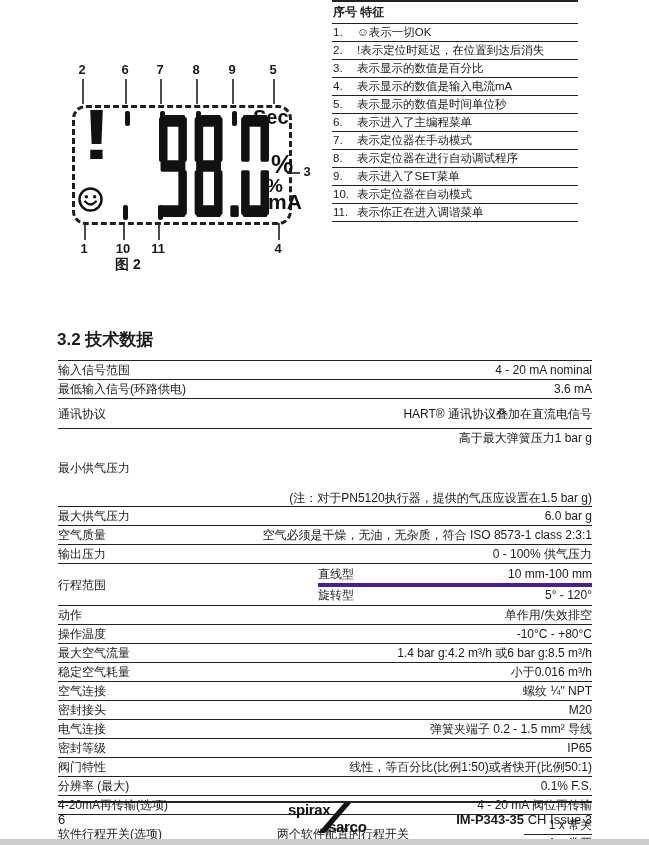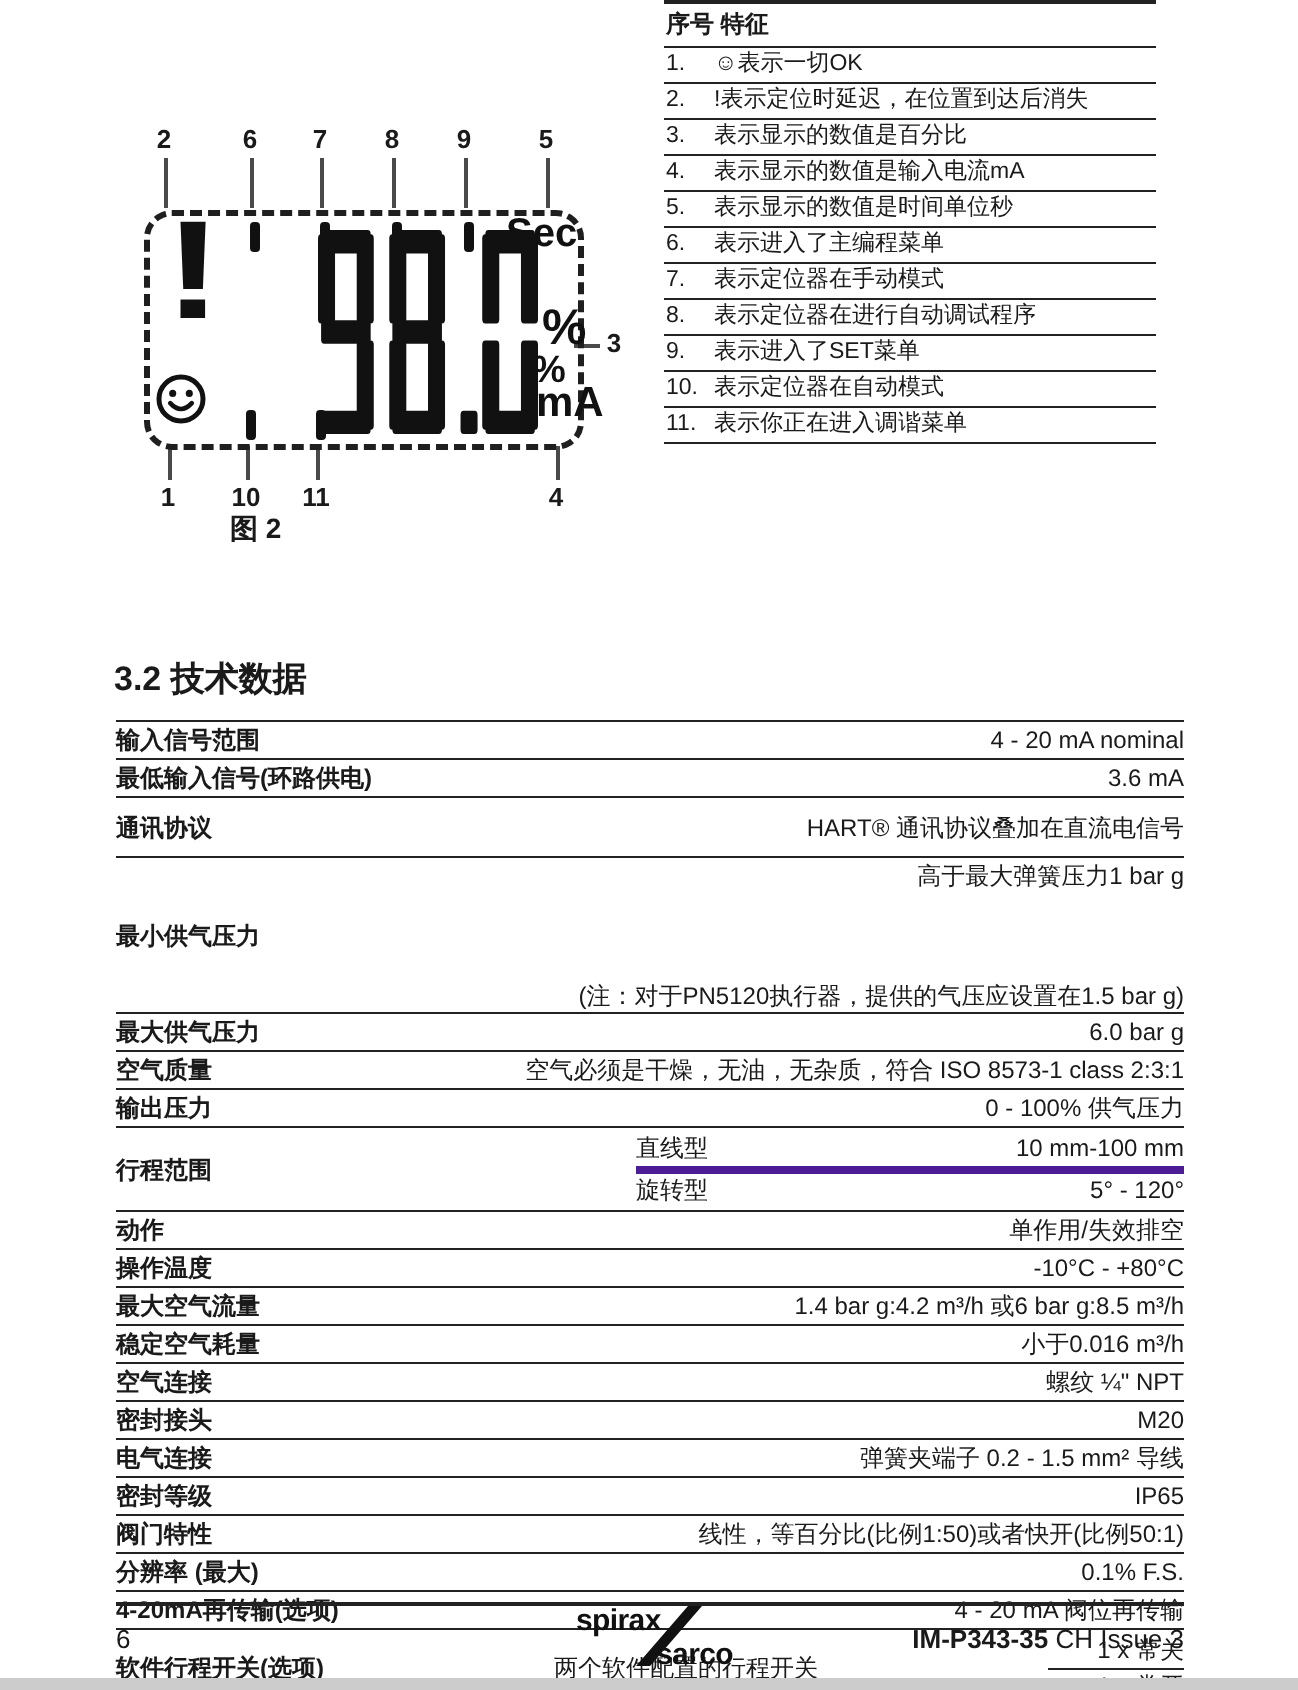--- a/index.html
+++ b/index.html
@@ -33,21 +33,21 @@
   .legend-row { display:flex; border-bottom:1.2px solid #222; padding:2px 1px;
                 font-size:11.5px; line-height:13px; }
   .legend-num { width:24px; flex:none; }
   .legend-text { flex:1; white-space:nowrap; }
   
   .sec-title { position:absolute; left:57px; top:328px; margin:0; font-size:17px; font-weight:bold; }
   .tech { position:absolute; left:58px; top:360px; width:534px; border-top:1.5px solid #222; font-size:12px; }
   .t-row { display:flex; justify-content:space-between; align-items:center;
            border-bottom:1px solid #222; padding:1.5px 0; min-height:15px; line-height:14px; }
   .t-row.tall { padding:7px 0; }
-  .t-label { white-space:nowrap;font-weight:bold; }
+  .t-label { white-space:nowrap; }
   .t-value { text-align:right; }
   .t-value .line2 { display:block;margin-top:46px; }
   .t-subwrap { width:274px; }
   .t-sub { display:flex; justify-content:space-between; padding:1.5px 0; line-height:14px; }
   .t-sub.first { border-bottom:4px solid #4c1d95; }
   .t-mid { flex:1; text-align:center; }
   .sw-wrap { width:68px; }
   .sw { text-align:right; padding:1.5px 0; line-height:14px; }
   .sw.first { border-bottom:1px solid #222; }
   

